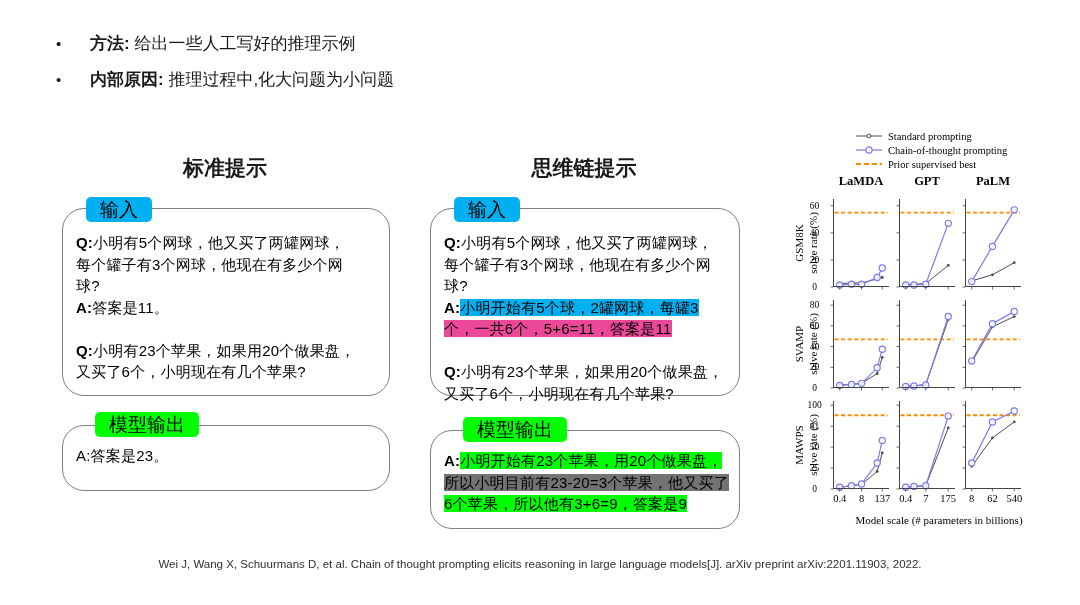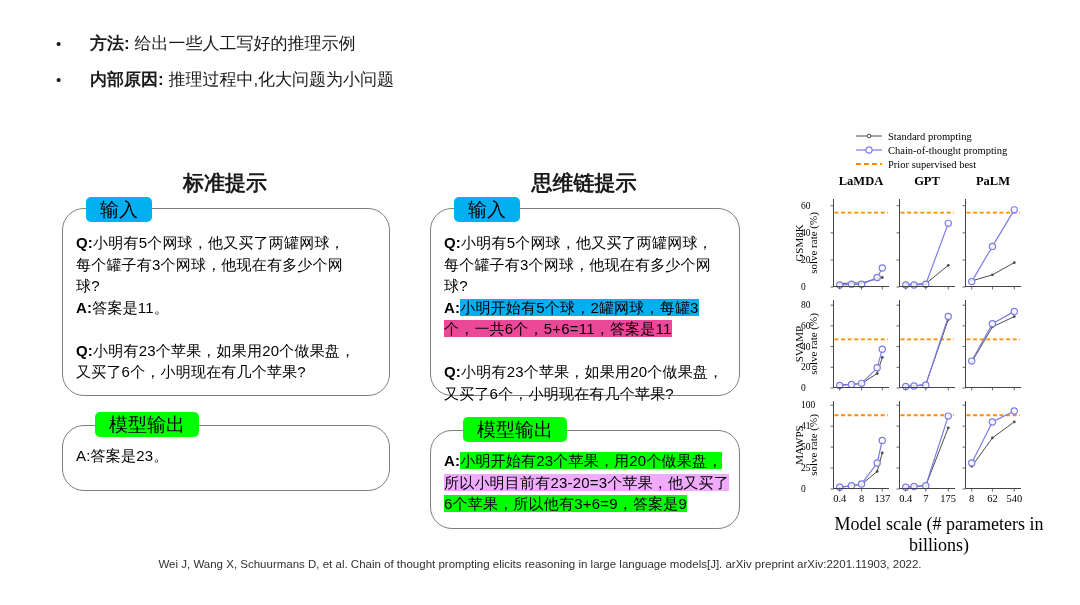--- a/index.html
+++ b/index.html
@@ -4,21 +4,21 @@
 <style>
   html,body{margin:0;padding:0;background:#fff;}
   .slide{position:relative;width:1080px;height:605px;background:#ffffff;overflow:hidden;
          font-family:"Liberation Sans",sans-serif;color:#1a1a1a;}
   
   .bullet{position:absolute;left:50px;display:flex;align-items:flex-start;font-size:17px;line-height:24px;}
   .bullet .dot{width:34px;text-align:left;padding-left:6px;font-size:15px;}
   .bullet .b-label{font-weight:bold;white-space:pre;}
   .bullet .b-text{white-space:pre;}
   
-  .panel-title{position:absolute;top:169px;font-size:21px;font-weight:bold;text-align:center;}
+  .panel-title{position:absolute;top:154px;font-size:21px;font-weight:bold;text-align:center;}
   .pt-std{left:62px;width:326px;}
   .pt-cot{left:430px;width:308px;}
   
   .io-box{position:absolute;background:#fff;border:1.6px solid #7f7f7f;border-radius:22px;}
   .box-std-in{left:62px;top:208px;width:326px;height:186px;}
   .box-std-out{left:62px;top:425px;width:326px;height:64px;}
   .box-cot-in{left:430px;top:208px;width:308px;height:186px;}
   .box-cot-out{left:430px;top:430px;width:308px;height:97px;}
   .badge{position:absolute;height:25px;line-height:25px;padding:0 14px;border-radius:5px;
          font-size:19px;font-weight:500;color:#000;z-index:3;}
@@ -33,23 +33,23 @@
          font-family:"Liberation Serif",serif;color:#000;}
   .legend{position:absolute;left:62px;top:3px;}
   .legend-row{display:flex;align-items:center;height:14px;}
   .lg-marker{display:inline-block;width:28px;margin-right:5px;line-height:0;}
   .lg-label{font-size:10.5px;white-space:nowrap;}
   .col-h{position:absolute;top:48px;width:56px;text-align:center;font-size:12.5px;font-weight:600;}
   .ylab{position:absolute;left:0;width:32px;height:88px;}
   .yrot{position:absolute;left:-29px;top:29px;width:88px;height:30px;transform:rotate(-90deg);
         text-align:center;font-size:11px;line-height:13.5px;white-space:nowrap;}
   .subplot{position:absolute;width:56px;height:88px;}
-  .ytick{position:absolute;left:8px;width:27px;text-align:left;font-size:9.5px;line-height:12px;}
+  .ytick{position:absolute;left:8px;width:27px;text-align:center;font-size:9.5px;line-height:12px;}
   .xtick{position:absolute;width:28px;text-align:center;font-size:10.5px;line-height:12px;}
-  .xlabel{position:absolute;left:26px;top:388px;width:240px;text-align:center;font-size:18px;}
+  .xlabel{position:absolute;left:26px;top:388px;width:240px;text-align:center;font-size:11px;}
   
   .citation{position:absolute;left:0;top:558px;width:1080px;text-align:center;
             font-size:11.5px;color:#303030;}
   svg{overflow:visible;display:block;}
 </style>
 </head>
 <body>
 
 <div class="slide">
 
@@ -98,21 +98,21 @@
         <div class="tline">&nbsp;</div>
         <div class="tline"><span style="font-weight: bold;">Q:</span><span>小明有23个苹果，如果用20个做果盘，</span></div>
         <div class="tline"><span>又买了6个，小明现在有几个苹果?</span></div>
       </div>
   </div>
 
   <div class="io-box box-cot-out">
     <div class="badge badge-out" id="badge-cot-out" style="background: rgb(0, 255, 0);">模型输出</div>
     <div class="box-text box-text-out" id="cot-output-text">
         <div class="tline"><span style="font-weight: bold;">A:</span><span style="background: rgb(0, 255, 0);">小明开始有23个苹果，用20个做果盘，</span></div>
-        <div class="tline"><span style="background: #f0abfc;">所以小明目前有23-20=3个苹果，他又买了</span></div>
+        <div class="tline"><span style="background: #737373;">所以小明目前有23-20=3个苹果，他又买了</span></div>
         <div class="tline"><span style="background: rgb(0, 255, 0);">6个苹果，所以他有3+6=9，答案是9</span></div>
       </div>
   </div>
 
   <div class="chart">
     <div class="legend">
       <div class="legend-row">
         <span class="lg-marker" id="lg-m-0">
             <svg width="28" height="10">
               <line x1="1" y1="5" x2="27" y2="5" stroke="#4d4d4d" stroke-width="1"></line>

